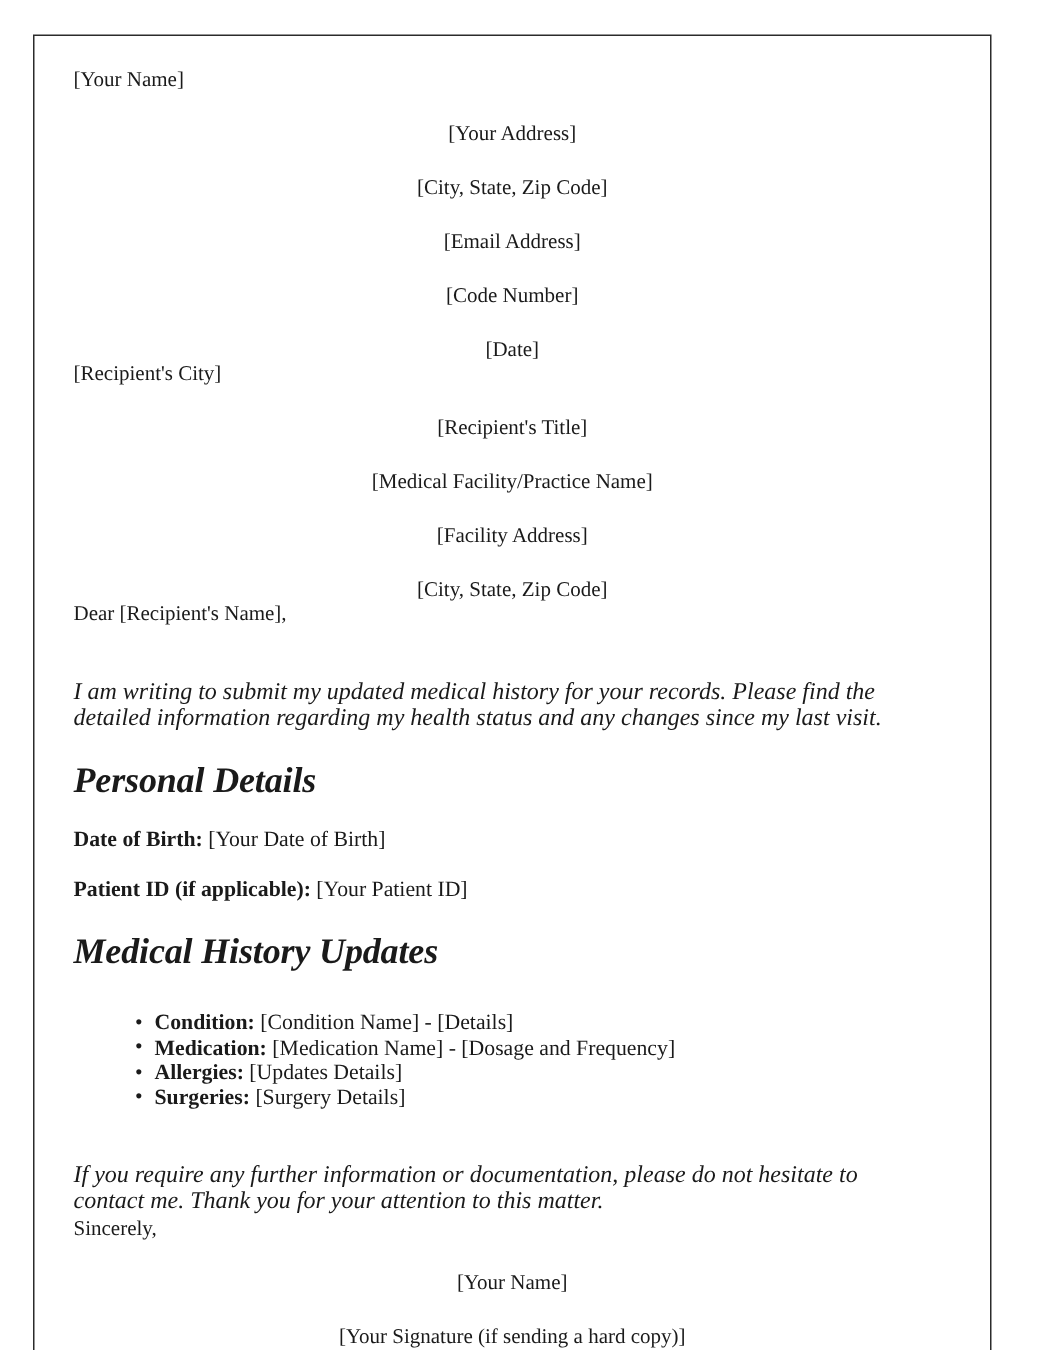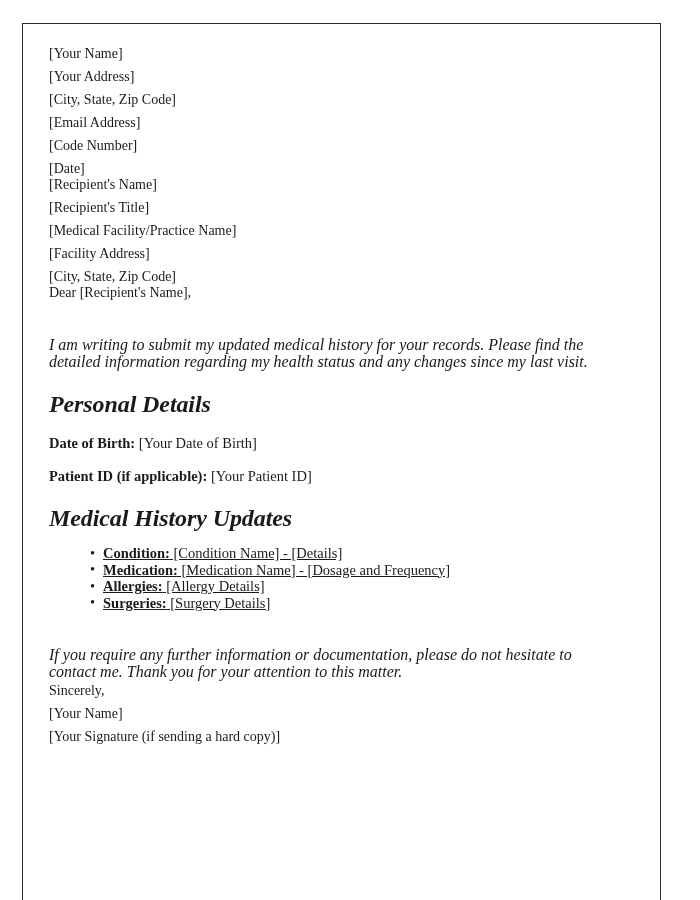--- a/index.html
+++ b/index.html
@@ -32,21 +32,21 @@
   }
 
   
   .line {
     margin: 0 0 0 0;
     padding: 0;
     font-size: 14px;
     line-height: 16px;
     white-space: pre;
   }
-  .line + .line { margin-top: 7px; }
+  .line + .line { margin-top: 20px; text-align: center; }
 
   
   #doc > .line:first-child { margin-top: 0; }
 
   
   .para {
     margin: 36px 0 0 0;
     font-size: 16px;
     line-height: 16.5px;
     max-width: 560px;
@@ -67,24 +67,23 @@
   .field {
     margin: 17px 0 0 0;
     font-size: 14.5px;
     line-height: 16px;
     white-space: pre;
   }
   .field .lbl { font-weight: bold; }
 
   
   ul.bullets {
-    margin: 13px 0 0 0;
+    margin: 25px 0 0 0;
     padding: 0 0 0 41px;
     list-style: none;
-    text-decoration: underline;
   }
   ul.bullets li {
     position: relative;
     font-size: 14.5px;
     line-height: 16.5px;
     white-space: pre;
     padding-left: 13px;
   }
   ul.bullets li::before {
     content: "\2022";
@@ -105,21 +104,21 @@
     <div>
       <p class="line">[Your Name]</p>
       <p class="line">[Your Address]</p>
       <p class="line">[City, State, Zip Code]</p>
       <p class="line">[Email Address]</p>
       <p class="line">[Code Number]</p>
       <p class="line">[Date]</p>
     </div>
 
     <div>
-      <p class="line">[Recipient's Name]</p>
+      <p class="line">[Recipient's City]</p>
       <p class="line">[Recipient's Title]</p>
       <p class="line">[Medical Facility/Practice Name]</p>
       <p class="line">[Facility Address]</p>
       <p class="line">[City, State, Zip Code]</p>
     </div>
 
     <p class="line">Dear [Recipient's Name],</p>
 
     <p class="para">I am writing to submit my updated medical history for your records. Please find the detailed information regarding my health status and any changes since my last visit.</p>
 
@@ -127,21 +126,21 @@
 
     <p class="field"><span class="lbl">Date of Birth:</span><span> [Your Date of Birth]</span></p>
 
     <p class="field"><span class="lbl">Patient ID (if applicable):</span><span> [Your Patient ID]</span></p>
 
     <h2 class="heading">Medical History Updates</h2>
 
     <ul class="bullets">
       <li><span class="lbl">Condition:</span><span> [Condition Name] - [Details]</span></li>
       <li><span class="lbl">Medication:</span><span> [Medication Name] - [Dosage and Frequency]</span></li>
-      <li><span class="lbl">Allergies:</span><span> [Allergy Details]</span></li>
+      <li><span class="lbl">Allergies:</span><span> [Updates Details]</span></li>
       <li><span class="lbl">Surgeries:</span><span> [Surgery Details]</span></li>
     </ul>
 
     <p class="para">If you require any further information or documentation, please do not hesitate to contact me. Thank you for your attention to this matter.</p>
 
     <p class="line" style="margin-top:3px">Sincerely,</p>
     <p class="line">[Your Name]</p>
     <p class="line">[Your Signature (if sending a hard copy)]</p>
 
   </div>

